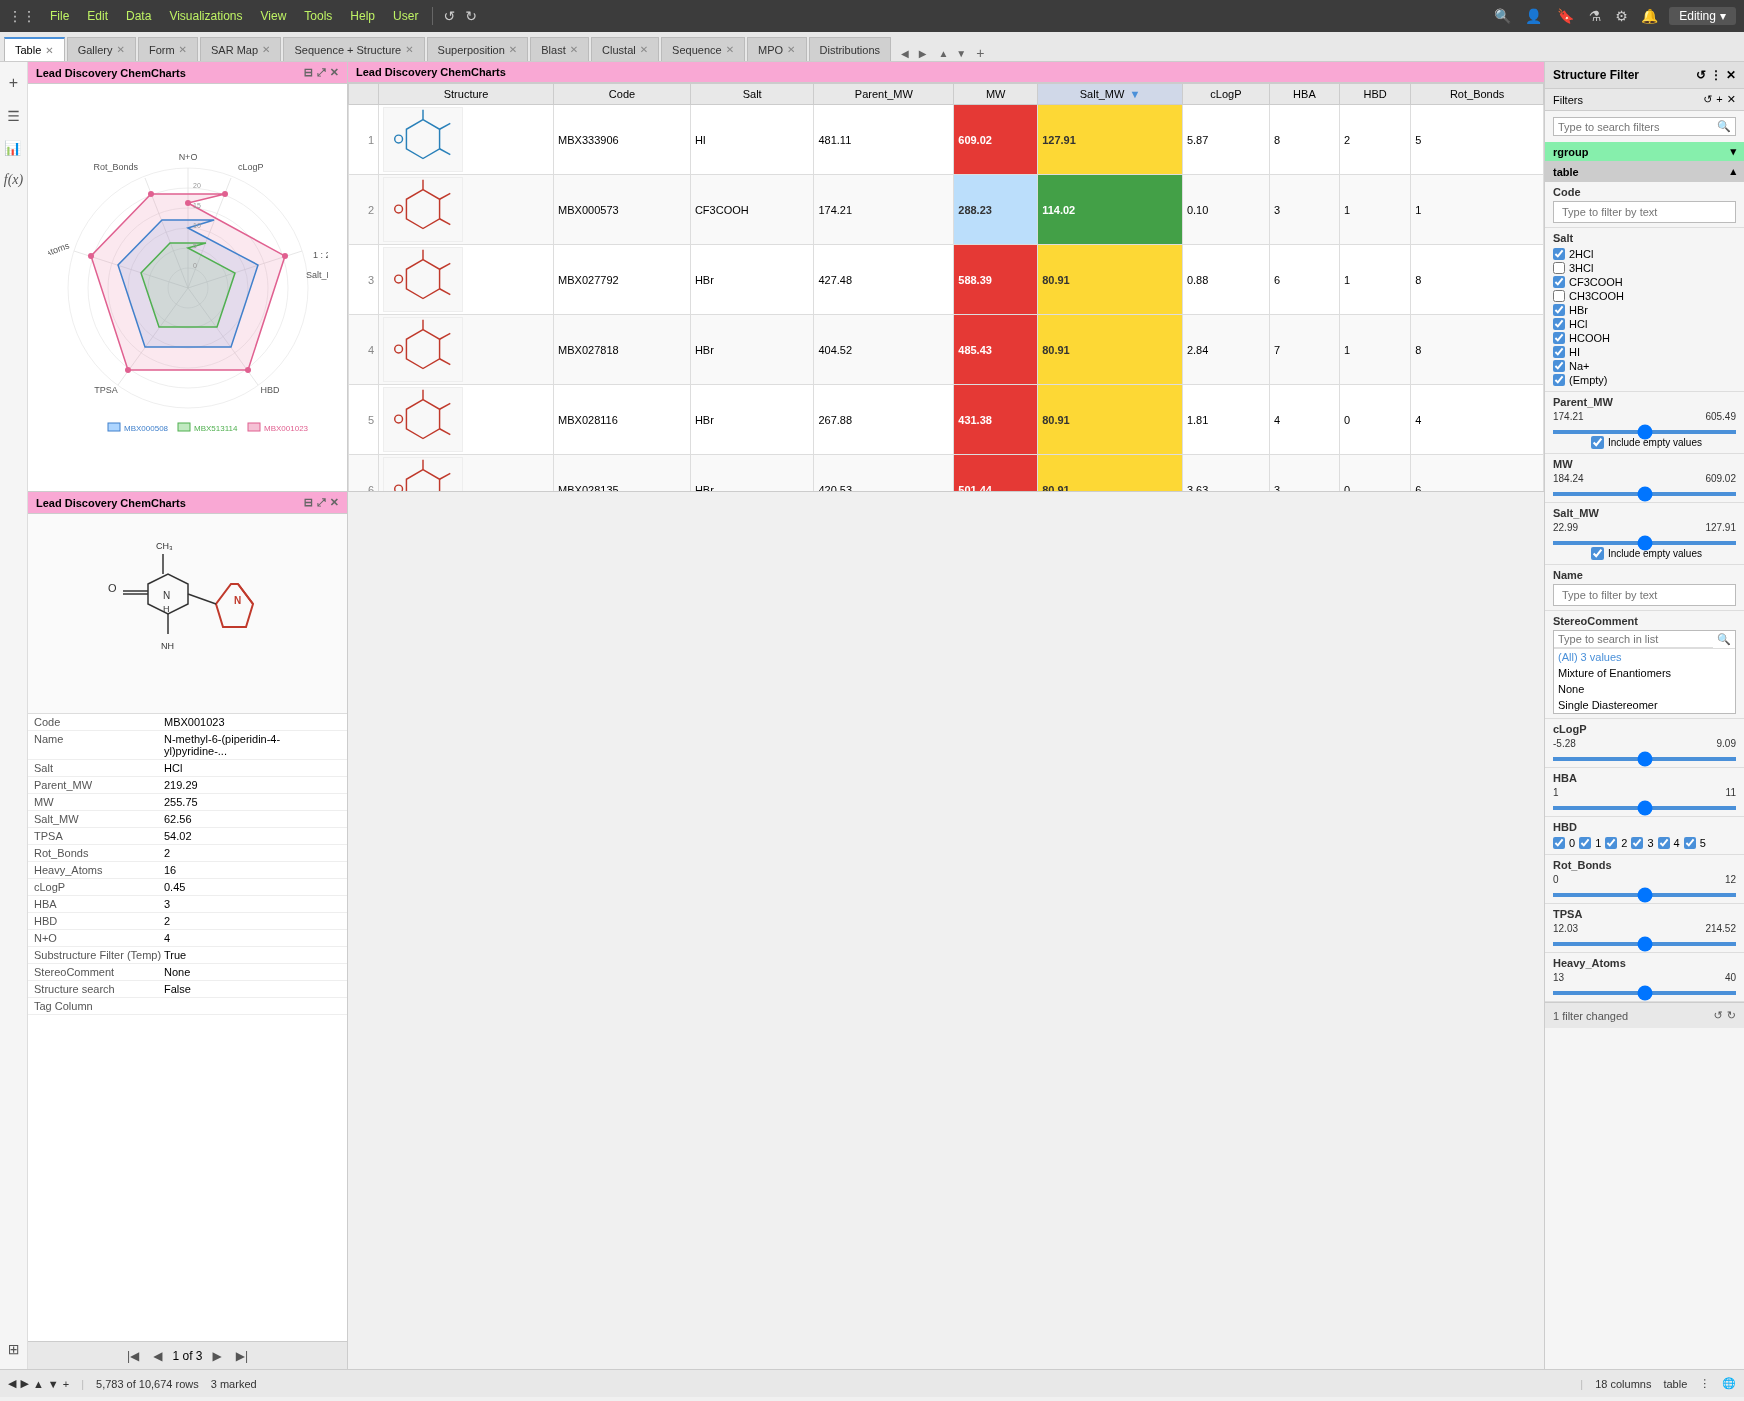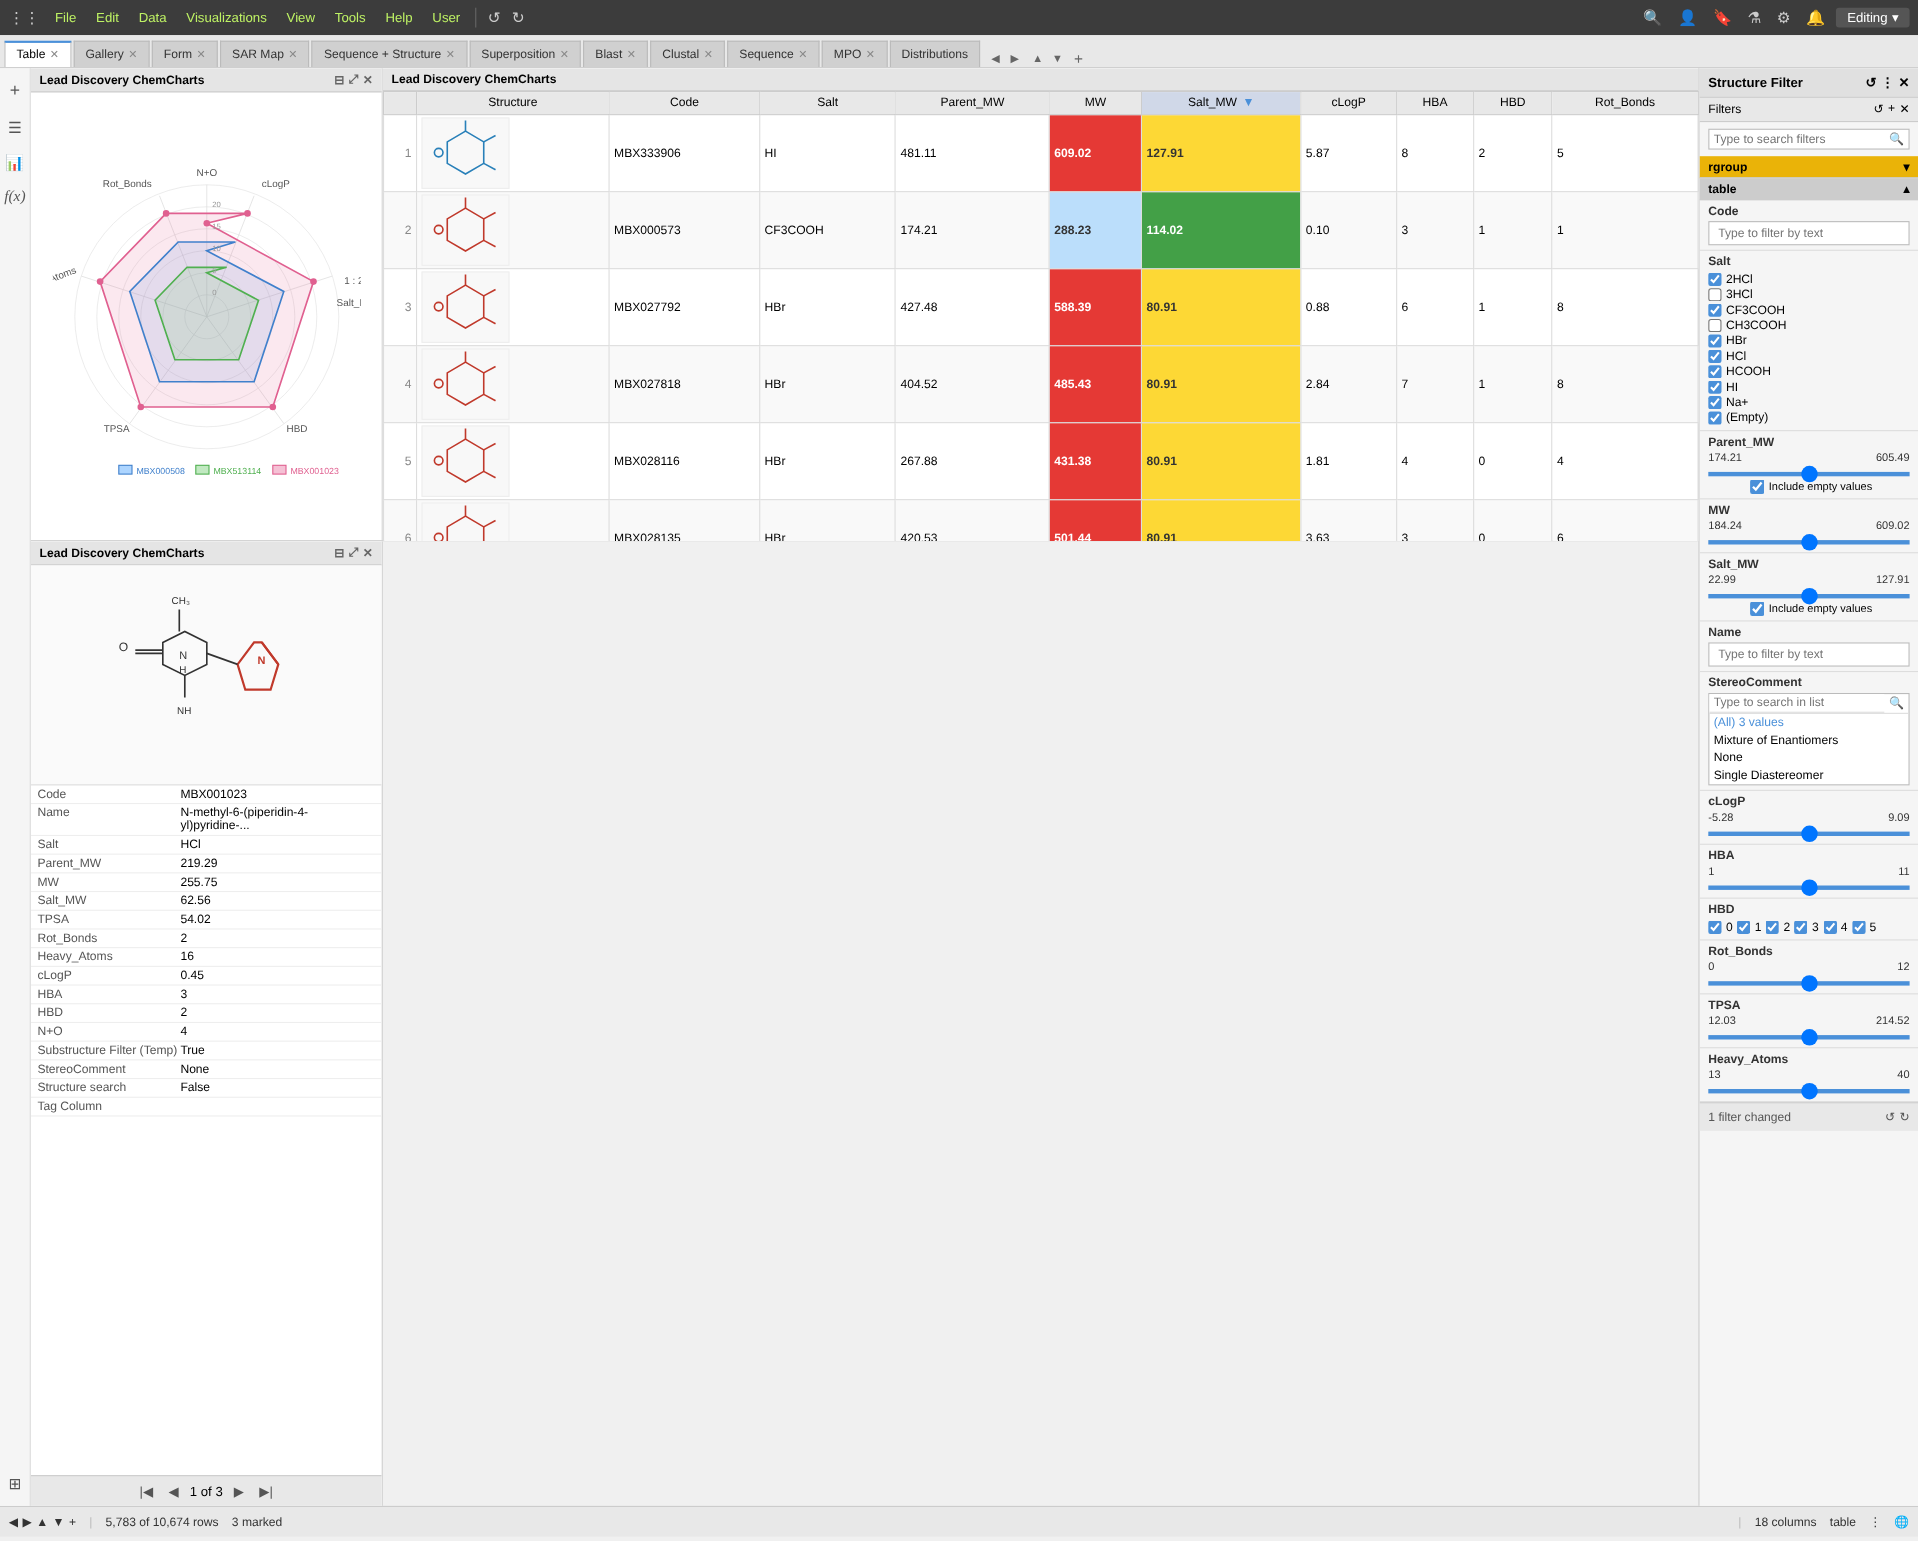--- a/index.html
+++ b/index.html
@@ -102,21 +102,21 @@
     
     #radar-panel {
       width: 320px;
       border-right: 1px solid #ccc;
       background: #fff;
       display: flex;
       flex-direction: column;
     }
     .panel-header {
       padding: 4px 8px;
-      background: #e5e5e5;
+      background: #f9a8d4;
       border-bottom: 1px solid #ccc;
       font-size: 11px;
       font-weight: bold;
       display: flex; align-items: flex-end; justify-content: space-between;
     }
     .panel-header-icons { display: flex; gap: 4px; }
     .panel-icon { font-size: 11px; color: #666; cursor: pointer; }
 
     
     #data-table-panel {
@@ -239,21 +239,21 @@
     }
     .filter-subheader {
       padding: 4px 8px;
       background: #e8e8e8;
       display: flex; align-items: center; justify-content: space-between;
       border-bottom: 1px solid #ccc;
       font-size: 11px;
     }
     .filter-group-header {
       padding: 3px 8px;
-      background: #eab308;
+      background: #86efac;
       border-bottom: 1px solid #ccc;
       font-weight: bold;
       display: flex; align-items: center; justify-content: space-between;
       cursor: pointer;
     }
     .filter-section {
       padding: 4px 8px;
       border-bottom: 1px solid #ddd;
     }
     .filter-section-title {

